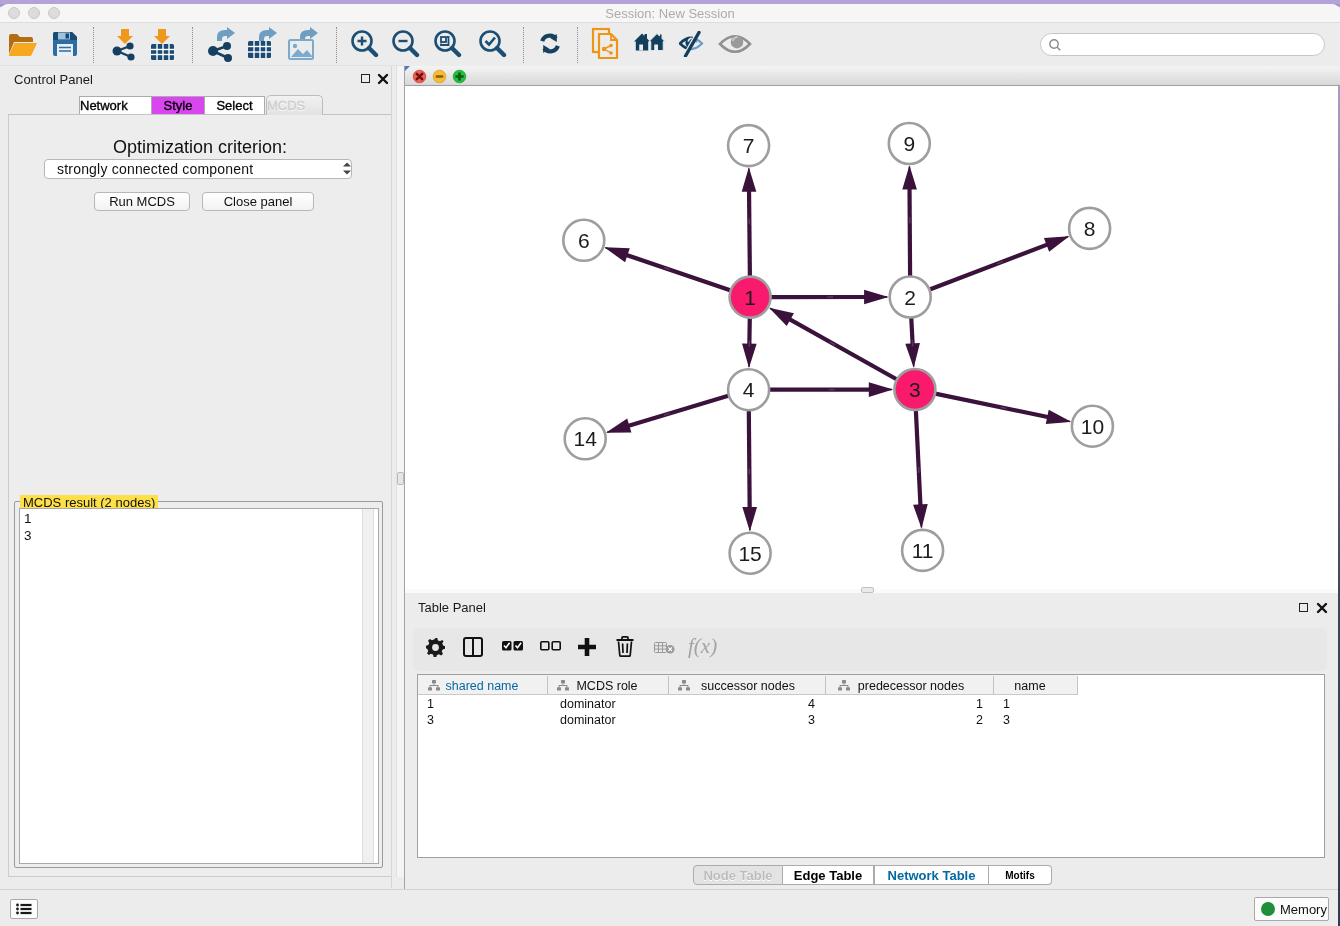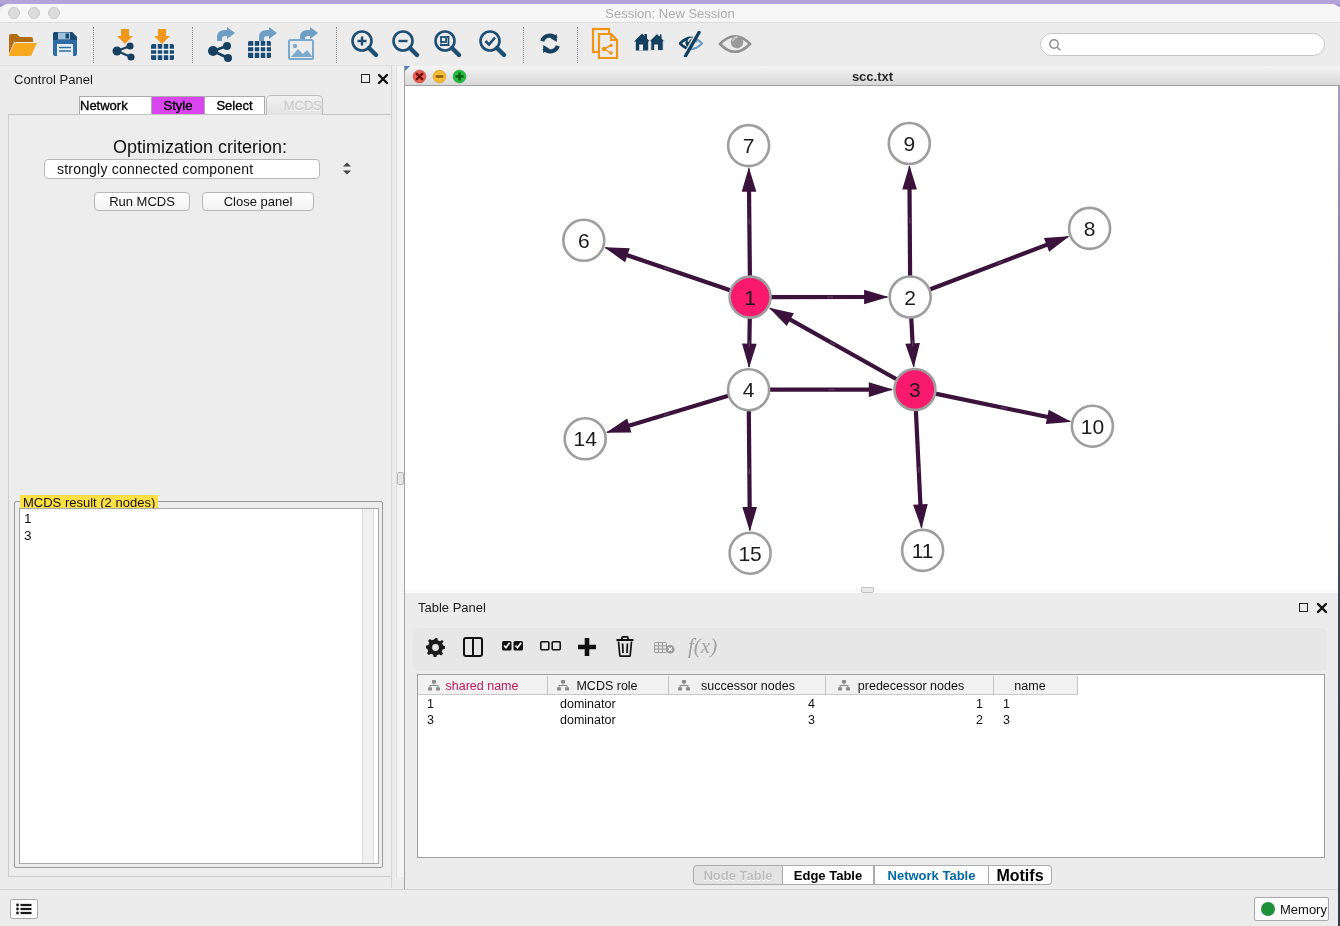--- a/index.html
+++ b/index.html
@@ -194,25 +194,25 @@
 
 <div class="abs" style="left:14px;top:72px;font-size:13px;color:#1a1a1a;">Control Panel</div>
 <div class="abs" style="left:361px;top:74px;width:9px;height:9px;border:1.6px solid #222;"></div>
 <svg class="abs" style="left:377px;top:73px;" width="12" height="12" viewBox="0 0 12 12">
       <path d="M2 2 L10 10 M10 2 L2 10" stroke="#111" stroke-width="2.4" stroke-linecap="round"></path>
     </svg>
 
 <div class="abs" style="left:79px;top:96px;width:73px;height:19px;background:#fff;border:1px solid #ababab;font-size:13px;text-align:left;line-height:18px;color:#000;-webkit-text-stroke:0.35px #000;">Network</div>
 <div class="abs" style="left:152px;top:96px;width:53px;height:19px;background:#d946ef;border:1px solid #ababab;border-left:none;font-size:13px;text-align:center;line-height:18px;color:#000;-webkit-text-stroke:0.35px #000;">Style</div>
 <div class="abs" style="left:205px;top:96px;width:60px;height:19px;background:#fff;border:1px solid #ababab;border-left:none;font-size:13px;text-align:center;line-height:18px;color:#000;-webkit-text-stroke:0.35px #000;">Select</div>
-<div class="abs" style="left:266px;top:95px;width:57px;height:20px;background:linear-gradient(#f2f2f2,#e2e2e2);border:1px solid #bdbdbd;border-bottom:none;border-radius:5px 5px 0 0;font-size:13px;text-align:right;line-height:19px;color:#cdcdcd;text-shadow:0 1px 0 #fff;-webkit-text-stroke:0.35px #cdcdcd;z-index:3;">MCDS</div>
+<div class="abs" style="left:266px;top:95px;width:57px;height:20px;background:linear-gradient(#f2f2f2,#e2e2e2);border:1px solid #bdbdbd;border-bottom:none;border-radius:5px 5px 0 0;font-size:13px;text-align:left;line-height:19px;color:#cdcdcd;text-shadow:0 1px 0 #fff;-webkit-text-stroke:0.35px #cdcdcd;z-index:3;">MCDS</div>
 
 <div class="abs" style="left:8px;top:114px;width:384px;height:763px;background:#ededed;border:1px solid #cccccc;border-top:1px solid #c4c4c4;"></div>
 <div class="abs" style="left:0px;top:137px;width:400px;text-align:center;font-size:18px;color:#111;">Optimization criterion:</div>
-<div class="abs" style="left:44px;top:159px;width:276px;height:20px;background:#fff;border:1px solid #b7b7b7;border-radius:4px;font-size:14px;letter-spacing:0.2px;line-height:18px;color:#111;padding-left:12px;">strongly connected component</div>
+<div class="abs" style="left:44px;top:159px;width:308px;height:20px;background:#fff;border:1px solid #b7b7b7;border-radius:4px;font-size:14px;letter-spacing:0.2px;line-height:18px;color:#111;padding-left:12px;">strongly connected component</div>
 <svg class="abs" style="left:341px;top:161px;" width="12" height="15" viewBox="0 0 12 15">
       <path d="M2 5.5 L6 1.5 L10 5.5 Z" fill="#444"></path>
       <path d="M2 9.5 L6 13.5 L10 9.5 Z" fill="#444"></path>
     </svg>
 <div class="abs" style="left:94px;top:192px;width:96px;height:19px;background:linear-gradient(#ffffff,#f2f2f2);border:1px solid #b7b7b7;border-radius:4px;font-size:13px;text-align:center;line-height:17px;color:#111;">Run MCDS</div>
 <div class="abs" style="left:202px;top:192px;width:112px;height:19px;background:linear-gradient(#ffffff,#f2f2f2);border:1px solid #b7b7b7;border-radius:4px;font-size:13px;text-align:center;line-height:17px;color:#111;">Close panel</div>
 
 <div class="abs" style="left:14px;top:501px;width:369px;height:367px;border:1px solid #9a9a9a;border-radius:2px;"></div>
 <div class="abs" style="left:20px;top:495px;background:#fde047;padding:0 3px;font-size:13px;color:#111;">MCDS result (2 nodes)</div>
 <div class="abs" style="left:19px;top:508px;width:360px;height:356px;background:#fff;border:1px solid #a9a9a9;"></div>
@@ -227,21 +227,20 @@
 <div class="abs" style="left:405px;top:66px;width:935px;height:20px;background:linear-gradient(#f4f4f4,#d8d8d8);border-bottom:1px solid #9f9f9f;"></div>
 <div class="abs" style="left:405px;top:66px;width:0;height:0;border-left:5px solid #5577c0;border-bottom:5px solid transparent;"></div>
 <svg class="abs" style="left:412px;top:69px;" width="56" height="15" viewBox="0 0 56 15">
 <circle cx="7.5" cy="7.5" r="6.3" fill="#ed5f55" stroke="#ca443c" stroke-width="0.8"></circle>
 <path d="M4.8 4.8 L10.2 10.2 M10.2 4.8 L4.8 10.2" stroke="#6e0f0a" stroke-width="2.4" stroke-linecap="round"></path>
 <circle cx="27.5" cy="7.5" r="6.3" fill="#f6bc36" stroke="#d9a021" stroke-width="0.8"></circle>
 <rect x="3.6" y="6.2" width="7.8" height="2.6" rx="0.8" fill="#8a5a10" transform="translate(20,0)"></rect>
 <circle cx="47.5" cy="7.5" r="6.3" fill="#27bd3f" stroke="#17a32c" stroke-width="0.8"></circle>
 <path d="M47.5 3.4 L47.5 11.6 M43.4 7.5 L51.6 7.5" stroke="#0c5c17" stroke-width="2.6"></path>
 </svg>
-<div class="abs" style="left:405px;top:66px;width:935px;height:20px;text-align:center;font-size:13px;font-weight:bold;color:#2b2b2b;line-height:21px;">scc.txt</div>
 
 <div class="abs" style="left:405px;top:86px;width:935px;height:503px;background:#fff;"></div>
 <svg id="graph" class="abs" style="left:405px;top:86px;" width="935" height="503" viewBox="0 0 935 503">
 <g stroke="#3a123b" stroke-width="4.2" fill="#3a123b">
 <line x1="344.9" y1="191.6" x2="344.0" y2="101.6"></line>
 <line x1="326.6" y1="204.8" x2="218.5" y2="167.9"></line>
 <line x1="364.6" y1="211.1" x2="463.2" y2="211.0"></line>
 <line x1="344.8" y1="230.6" x2="344.3" y2="261.7"></line>
 <line x1="505.1" y1="191.5" x2="504.5" y2="99.5"></line>
 <line x1="523.4" y1="204.0" x2="645.4" y2="157.4"></line>
@@ -400,21 +399,21 @@
     </svg>
 <div class="abs" style="left:552px;top:679px;width:110px;text-align:center;font-size:12.5px;color:#111;">MCDS role</div>
 <svg class="abs fork" style="left:557px;top:680px;" width="12" height="11" viewBox="0 0 12 11">
       <g fill="#8a8a8a">
         <rect x="4" y="0" width="4" height="3.4" rx="0.6"></rect>
         <rect x="0" y="7.2" width="4" height="3.4" rx="0.6"></rect>
         <rect x="8" y="7.2" width="4" height="3.4" rx="0.6"></rect>
         <path d="M5.6 3.4 L5.6 5 L1.6 5 L1.6 7.4 L2.6 7.4 L2.6 6 L9.4 6 L9.4 7.4 L10.4 7.4 L10.4 5 L6.4 5 L6.4 3.4 Z"></path>
       </g>
     </svg>
-<div class="abs" style="left:439px;top:679px;width:86px;text-align:center;font-size:12.5px;color:#be185d;">shared name</div>
+<div class="abs" style="left:439px;top:679px;width:86px;text-align:center;font-size:12.5px;color:#0369a1;">shared name</div>
 <div class="abs" style="left:680px;top:679px;width:136px;text-align:center;font-size:12.5px;color:#111;">successor nodes</div>
 <svg class="abs fork" style="left:678px;top:680px;" width="12" height="11" viewBox="0 0 12 11">
       <g fill="#8a8a8a">
         <rect x="4" y="0" width="4" height="3.4" rx="0.6"></rect>
         <rect x="0" y="7.2" width="4" height="3.4" rx="0.6"></rect>
         <rect x="8" y="7.2" width="4" height="3.4" rx="0.6"></rect>
         <path d="M5.6 3.4 L5.6 5 L1.6 5 L1.6 7.4 L2.6 7.4 L2.6 6 L9.4 6 L9.4 7.4 L10.4 7.4 L10.4 5 L6.4 5 L6.4 3.4 Z"></path>
       </g>
     </svg>
 <div class="abs" style="left:840px;top:679px;width:142px;text-align:center;font-size:12.5px;color:#111;">predecessor nodes</div>
@@ -434,21 +433,21 @@
 <div class="abs" style="left:1003px;top:697px;font-size:12.5px;color:#111;">1</div>
 <div class="abs" style="left:427px;top:713px;font-size:12.5px;color:#111;">3</div>
 <div class="abs" style="left:560px;top:713px;font-size:12.5px;color:#111;">dominator</div>
 <div class="abs" style="left:668px;top:713px;width:147px;text-align:right;font-size:12.5px;color:#111;">3</div>
 <div class="abs" style="left:825px;top:713px;width:158px;text-align:right;font-size:12.5px;color:#111;">2</div>
 <div class="abs" style="left:1003px;top:713px;font-size:12.5px;color:#111;">3</div>
 
 <div class="abs" style="left:693px;top:865px;width:90px;height:20px;background:#e3e3e3;border:1px solid #ababab;border-radius:4px 0 0 4px;font-size:13px;font-weight:bold;text-align:center;line-height:19px;color:#bcbcbc;text-shadow:0 1px 0 #fff;">Node Table</div>
 <div class="abs" style="left:783px;top:865px;width:91px;height:20px;background:#fff;border:1px solid #ababab;border-left:none;font-size:13px;font-weight:bold;text-align:center;line-height:19px;color:#000;">Edge Table</div>
 <div class="abs" style="left:874px;top:865px;width:115px;height:20px;background:#fff;border:1px solid #ababab;font-size:13px;font-weight:bold;text-align:center;line-height:19px;color:#0369a1;">Network Table</div>
-<div class="abs" style="left:989px;top:865px;width:63px;height:20px;background:#fff;border:1px solid #ababab;border-left:none;border-radius:0 4px 4px 0;font-size:16px;font-weight:bold;text-align:center;line-height:19px;color:#000;">Motifs</div>
+<div class="abs" style="left:989px;top:865px;width:63px;height:20px;background:#fff;border:1px solid #ababab;border-left:none;border-radius:0 4px 4px 0;font-size:10px;font-weight:bold;text-align:center;line-height:19px;color:#000;">Motifs</div>
 
 <div class="abs" style="left:0;top:889px;width:1340px;height:1px;background:#d2d2d2;"></div>
 <div class="abs" style="left:10px;top:899px;width:28px;height:20px;background:#fdfdfd;border:1px solid #a9a9a9;border-radius:2px;"></div>
 <svg class="abs" style="left:16px;top:903px;" width="16" height="12" viewBox="0 0 16 12">
       <g fill="#1a1a1a">
         <circle cx="1.5" cy="2" r="1.4"></circle>
         <circle cx="1.5" cy="6" r="1.4"></circle>
         <circle cx="1.5" cy="10" r="1.4"></circle>
         <rect x="4.5" y="0.9" width="11" height="2.2"></rect>
         <rect x="4.5" y="4.9" width="11" height="2.2"></rect>

